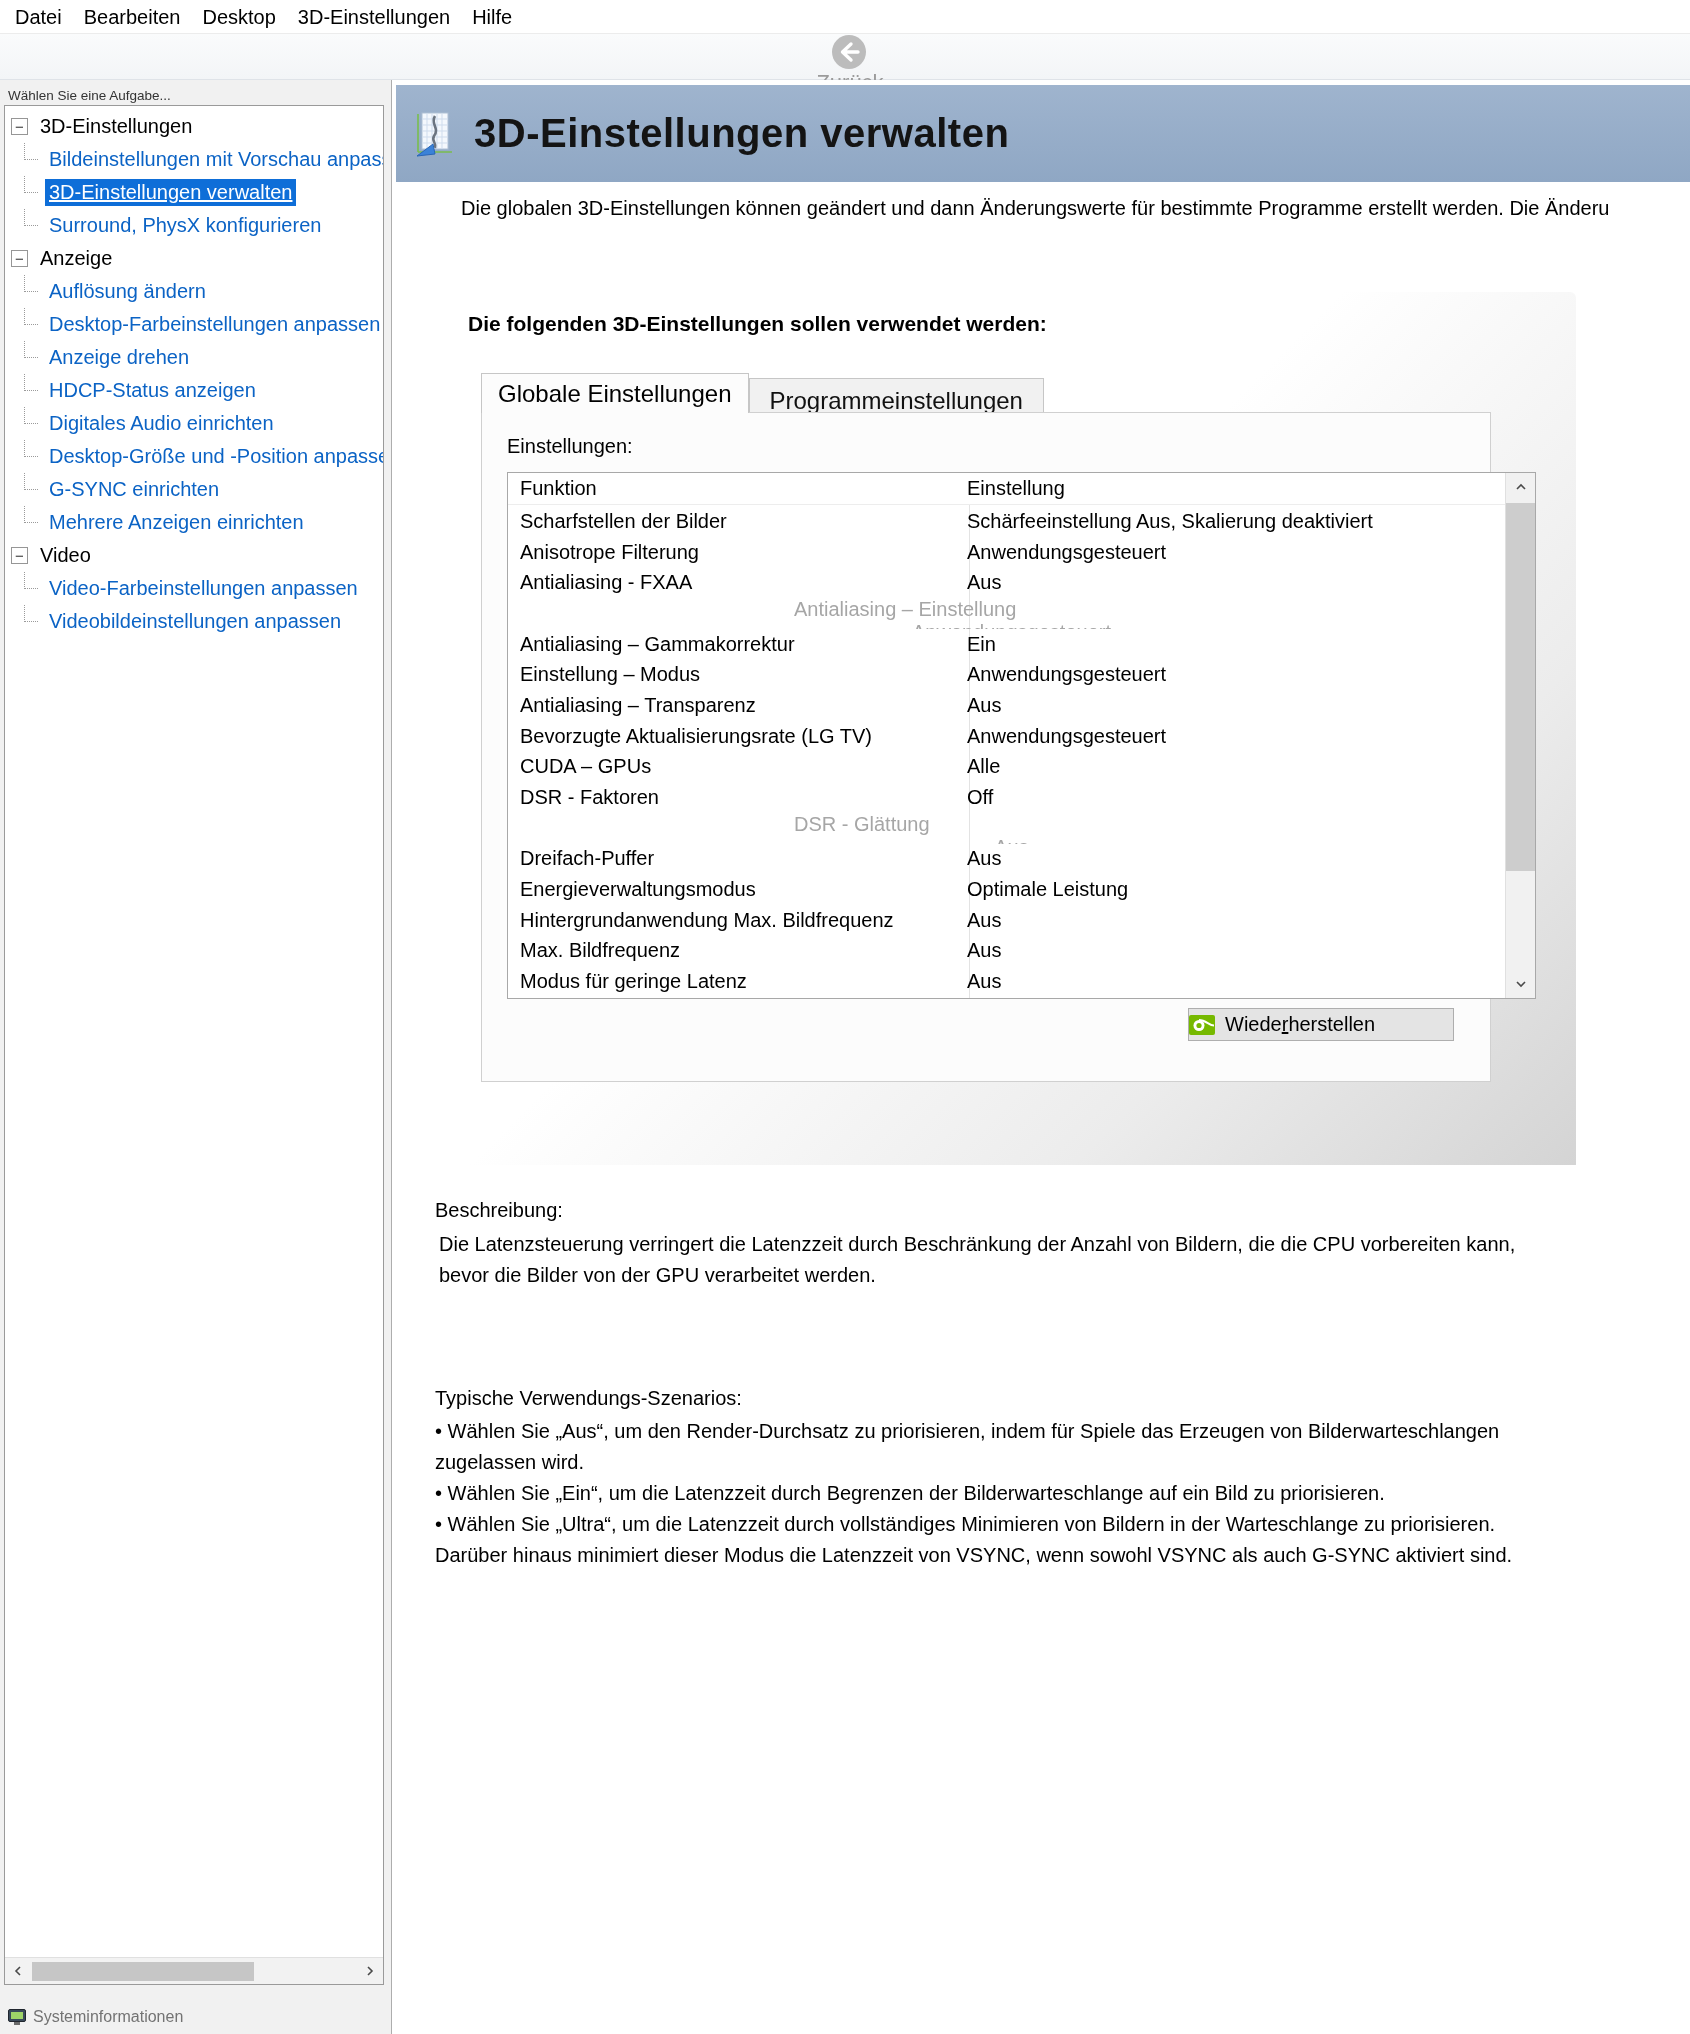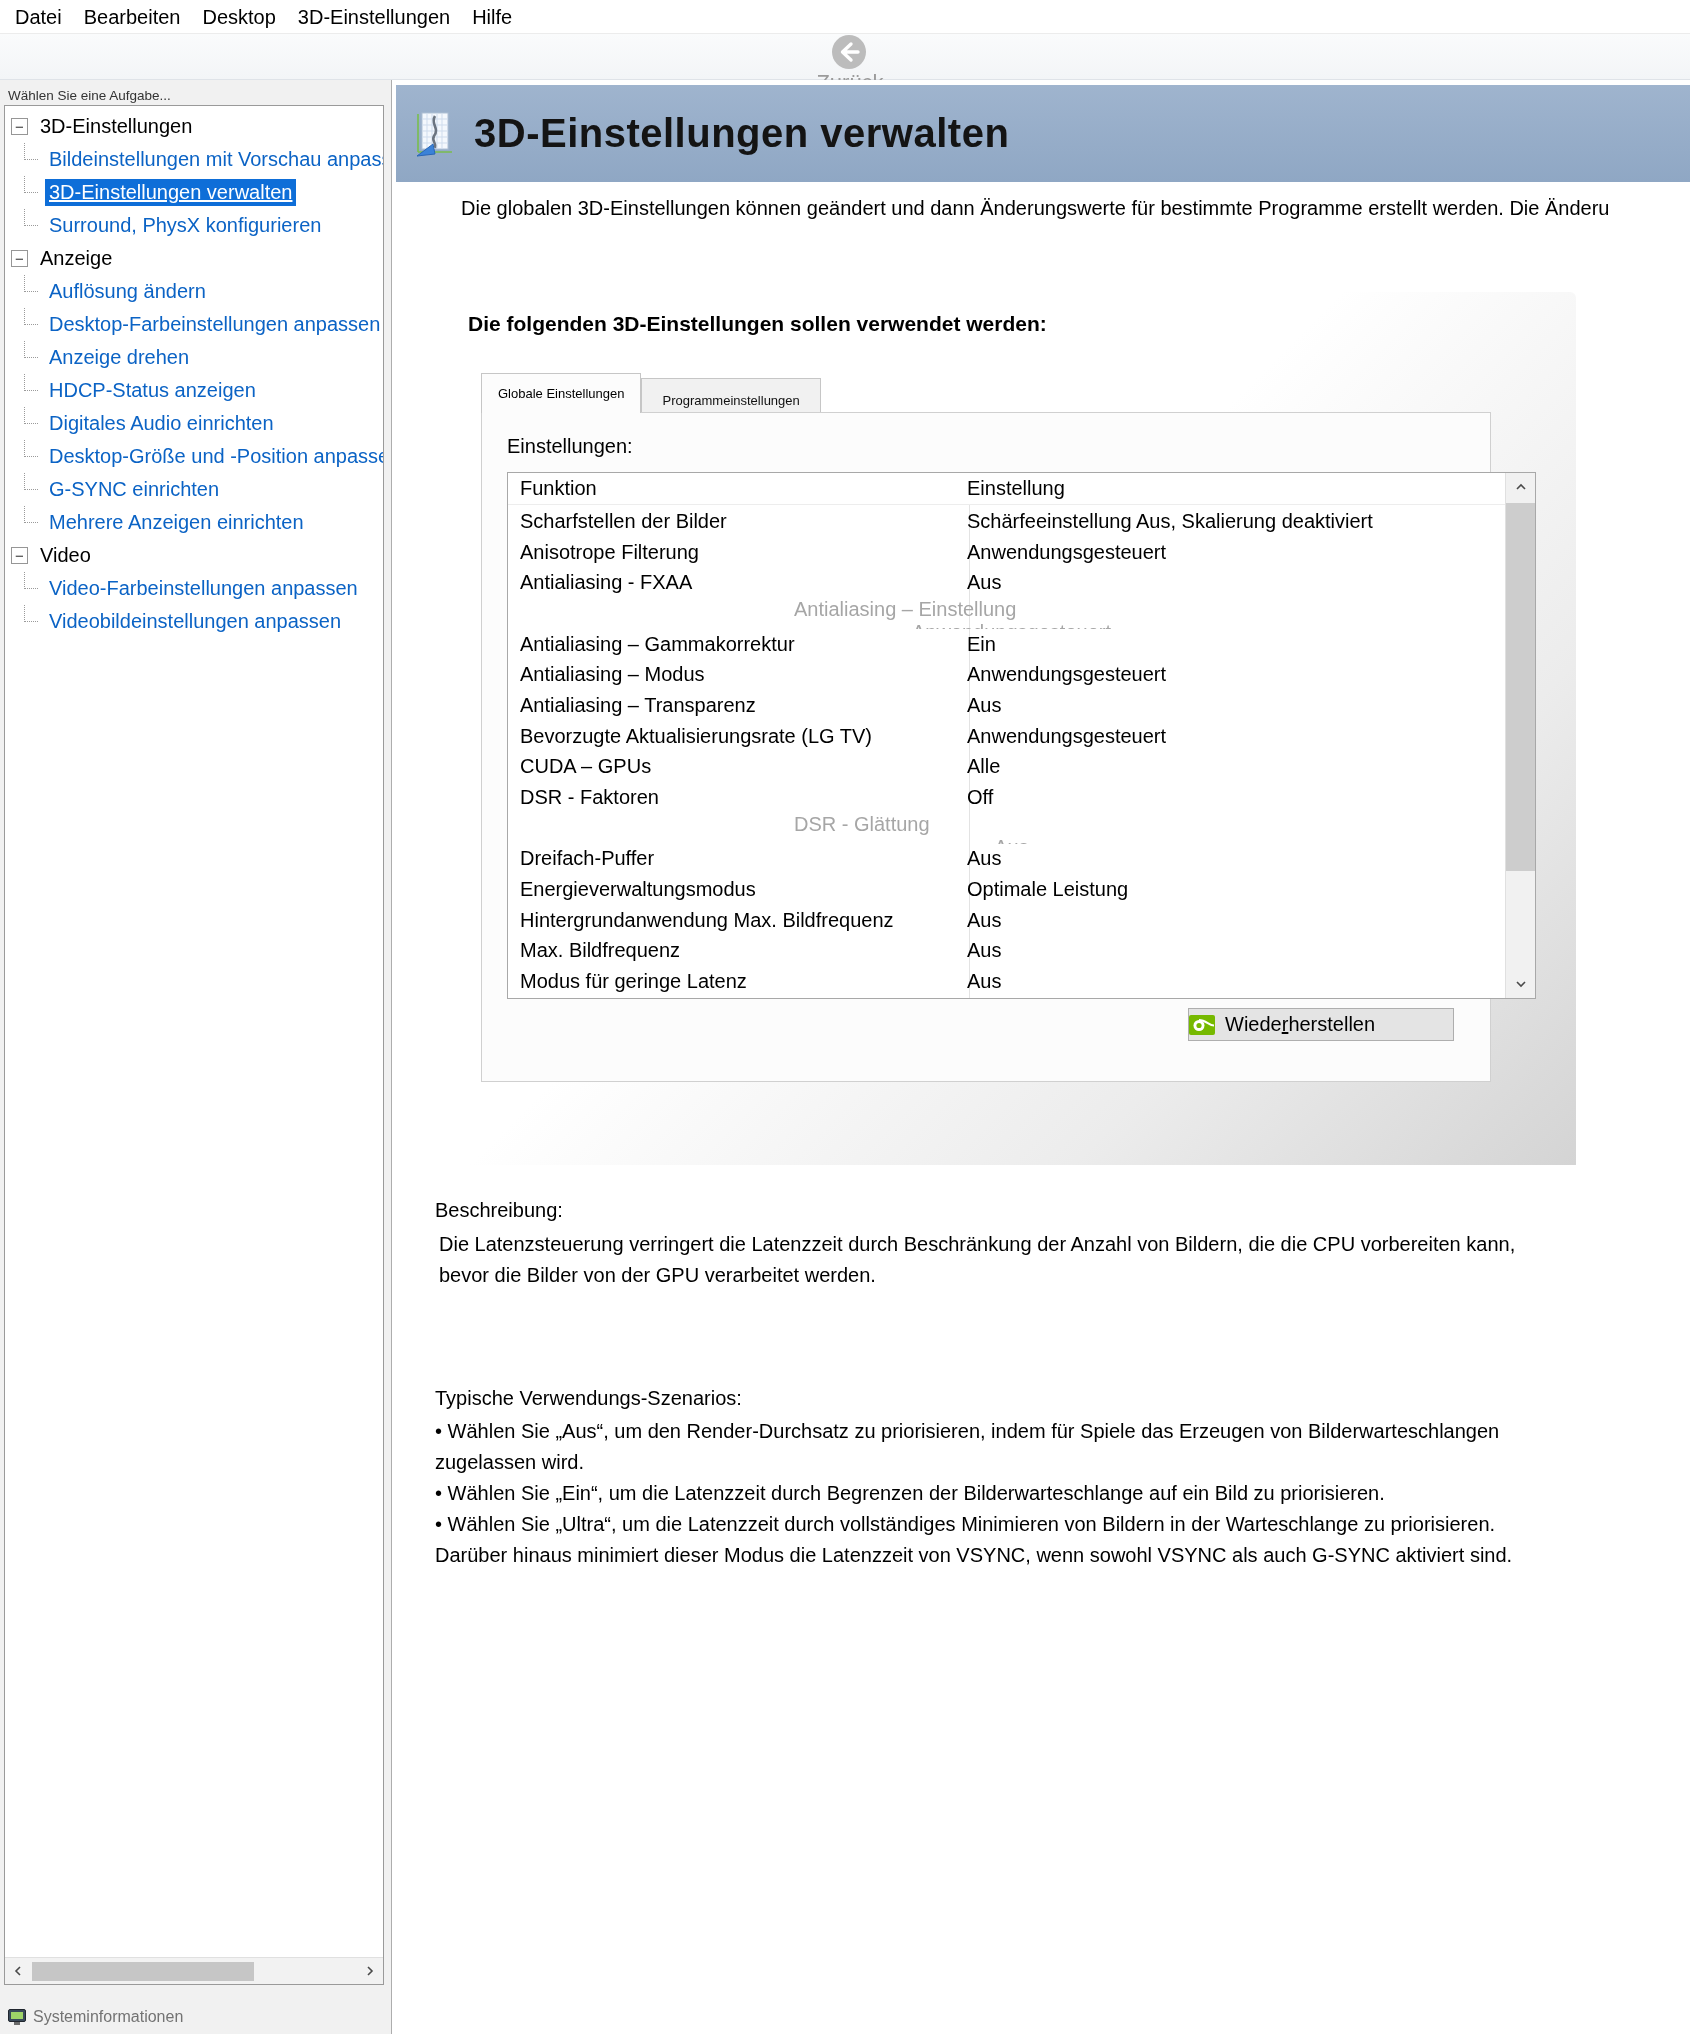--- a/index.html
+++ b/index.html
@@ -55,21 +55,21 @@
   #banner { position:absolute; left:4px; top:5px; right:0; height:97px;
     background:linear-gradient(#9fb4ce,#8fa7c4); display:flex; align-items:center; padding-left:16px; gap:16px; }
   #page-title { font-size:40px; font-weight:bold; color:#141414; letter-spacing:0.5px; }
   #intro { position:absolute; left:69px; top:117px; right:0; font-size:20px;
     white-space:nowrap; overflow:hidden; }
   #panel { position:absolute; left:43px; top:212px; width:1141px; height:873px;
     border-radius:16px 6px 0 0;
     background:linear-gradient(135deg,#ffffff 45%,#ececec 75%,#d4d4d4 100%); }
   #panel-heading { position:absolute; left:33px; top:20px; font-size:21px; font-weight:bold; }
   #tabs { position:absolute; left:46px; top:81px; display:flex; align-items:flex-end; }
-  .tab { font-size:13px; border:1px solid #c6c6c6; border-bottom:none; cursor:default; }
+  .tab { font-size:24px; border:1px solid #c6c6c6; border-bottom:none; cursor:default; }
   .tab.active { height:40px; line-height:40px; padding:0 16px; background:#fcfcfc;
     position:relative; z-index:3; margin-bottom:-1px; }
   .tab:not(.active) { height:34px; line-height:34px; padding:5px 20px; background:#f1f1f1; color:#111; }
   #tabpane { position:absolute; left:46px; top:120px; width:1010px; height:670px;
     border:1px solid #d0d0d0; background:#fcfcfc; z-index:1; }
   #settings-label { position:absolute; left:25px; top:22px; font-size:20px; }
   #settings-table { position:absolute; left:25px; top:59px; width:1029px; height:527px;
     border:1px solid #a8a8a8; background:#fff; }
   #col-divider { position:absolute; left:461px; top:0; bottom:0; width:0; border-left:1px solid #e3e3e3; }
   #thead { position:absolute; left:0; top:0; right:30px; height:32px; display:flex; align-items:center;
@@ -284,21 +284,21 @@
           </div>
             <div class="trow disabled">
             <span class="cell-f">Antialiasing – Einstellung</span>
             <span class="cell-e">Anwendungsgesteuert</span>
           </div>
             <div class="trow">
             <span class="cell-f">Antialiasing – Gammakorrektur</span>
             <span class="cell-e">Ein</span>
           </div>
             <div class="trow">
-            <span class="cell-f">Antialiasing – Modus</span>
+            <span class="cell-f">Einstellung – Modus</span>
             <span class="cell-e">Anwendungsgesteuert</span>
           </div>
             <div class="trow">
             <span class="cell-f">Antialiasing – Transparenz</span>
             <span class="cell-e">Aus</span>
           </div>
             <div class="trow">
             <span class="cell-f">Bevorzugte Aktualisierungsrate (LG TV)</span>
             <span class="cell-e">Anwendungsgesteuert</span>
           </div>

